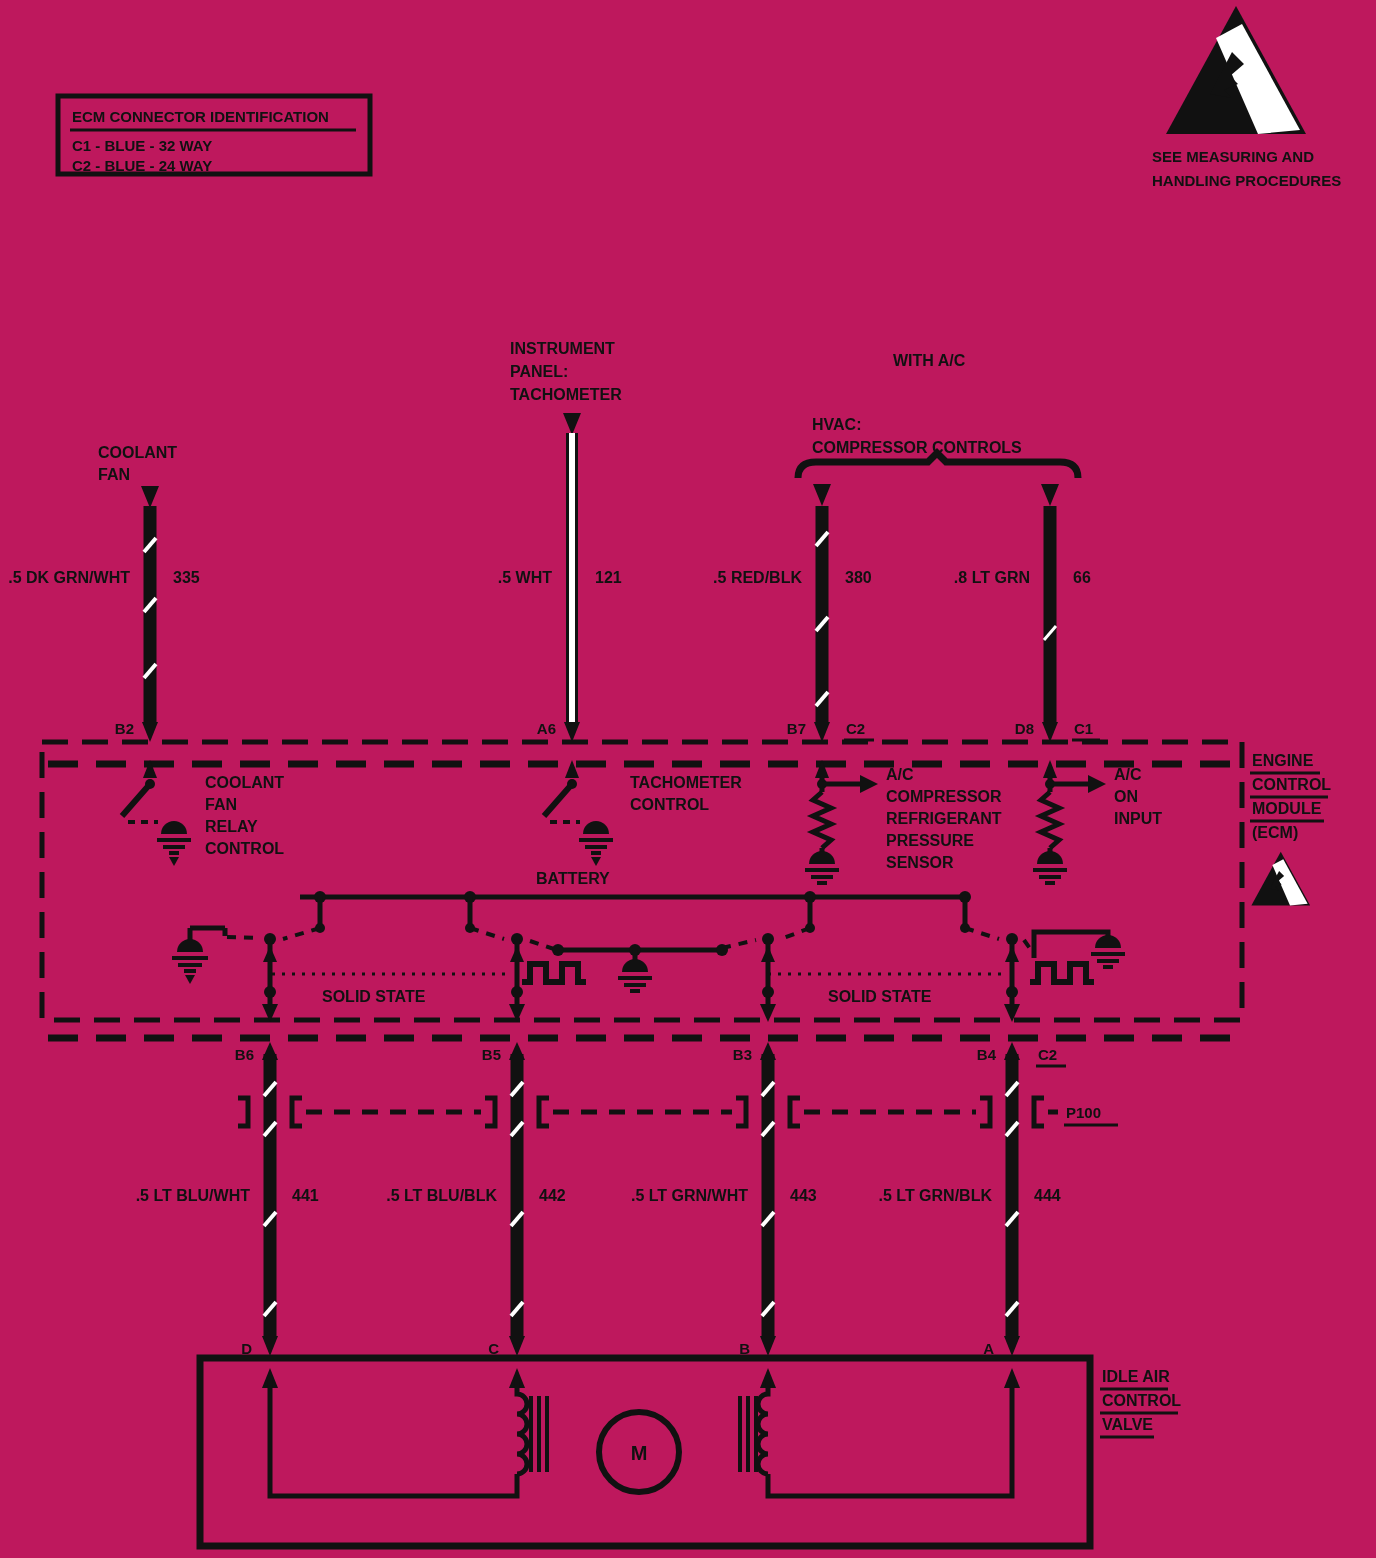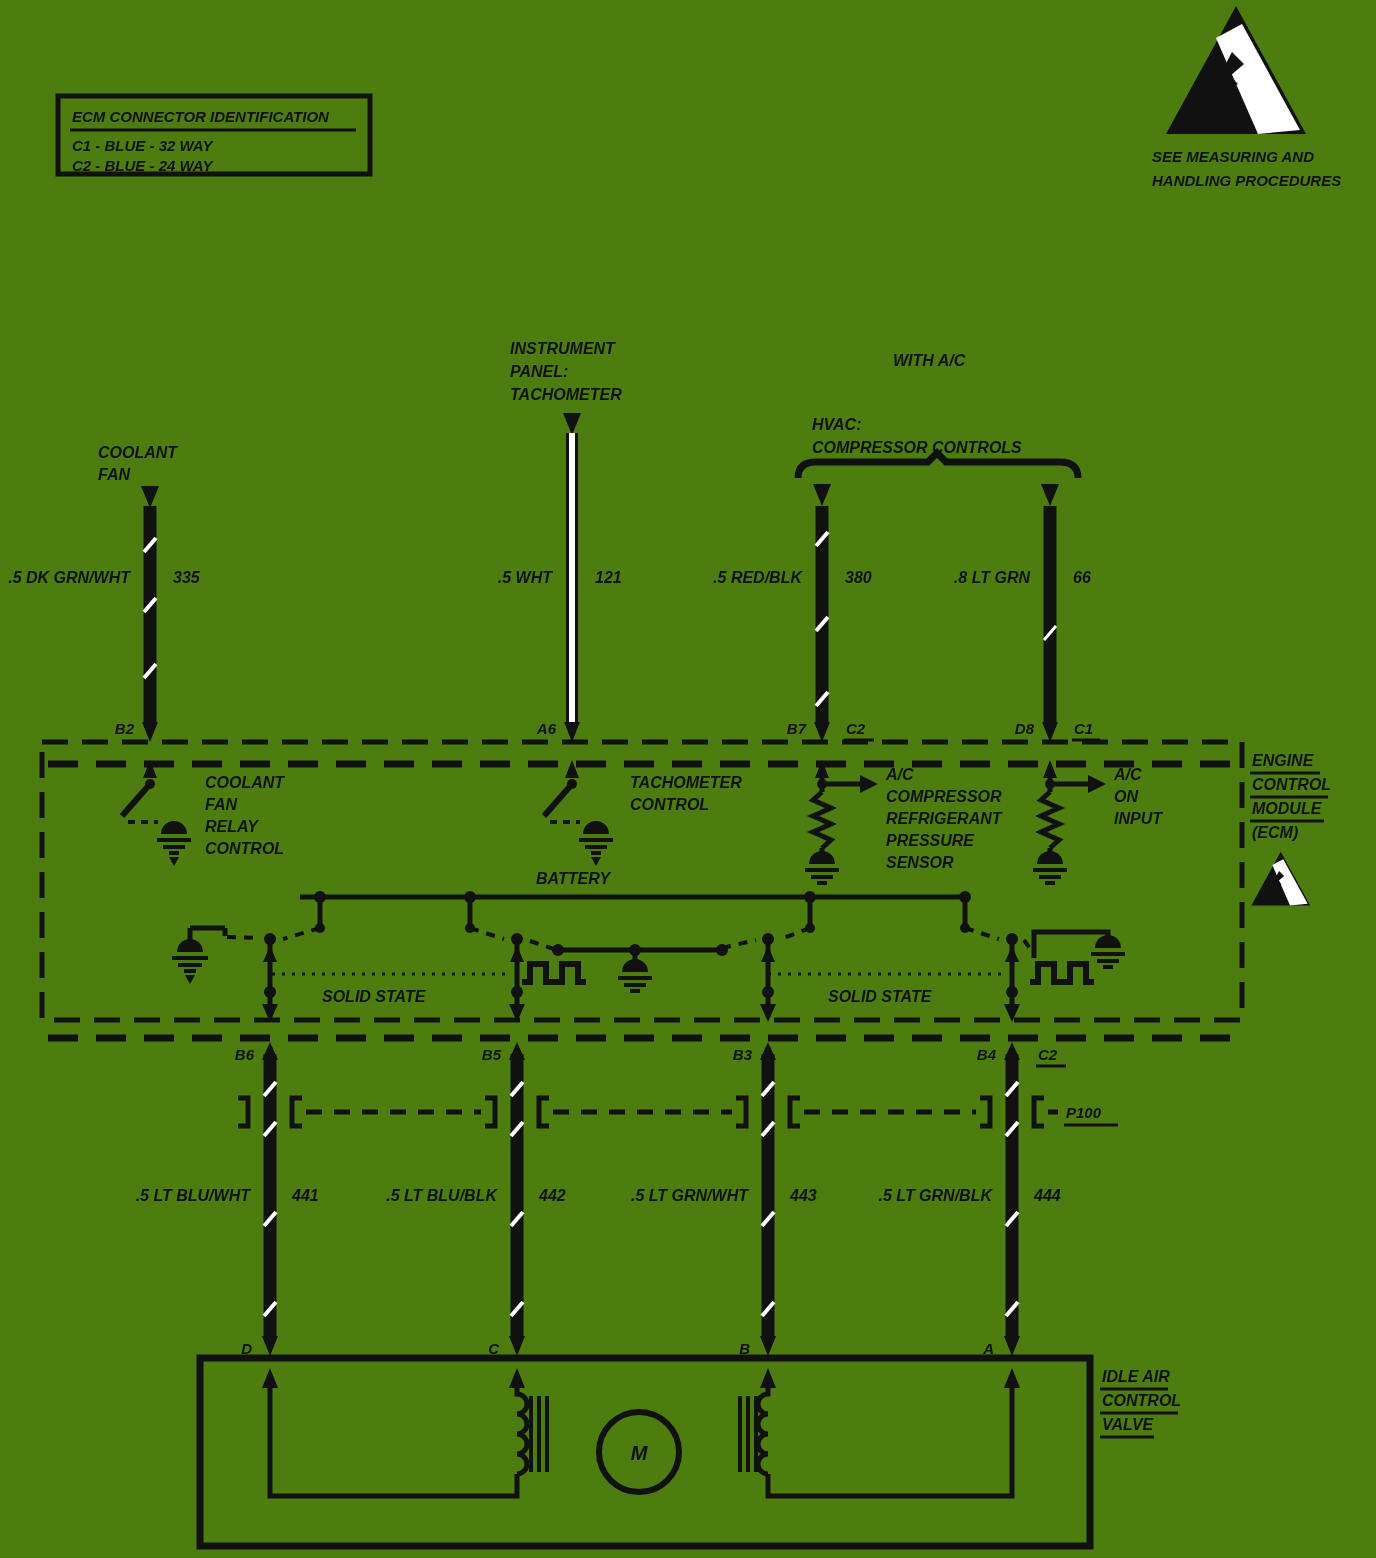--- a/index.html
+++ b/index.html
@@ -1,16 +1,16 @@
 <!DOCTYPE html>
 <html><head>
 <meta charset="utf-8">
 <style>
   html,body{margin:0;padding:0;background:#ffffff;}
-  .page{width:1376px;height:1558px;position:relative;background:#4d7c0f;font-style:italic;}
+  .page{width:1376px;height:1558px;position:relative;background:#be185d;}
   svg text{font-family:"Liberation Sans","DejaVu Sans",sans-serif;font-weight:bold;fill:#111;}
   .t15{font-size:15px;}
   .t16{font-size:16px;}
   .t20{font-size:20px;}
   .ink{stroke:#111;}
 </style>
 </head>
 <body>
 
 <div class="page">

